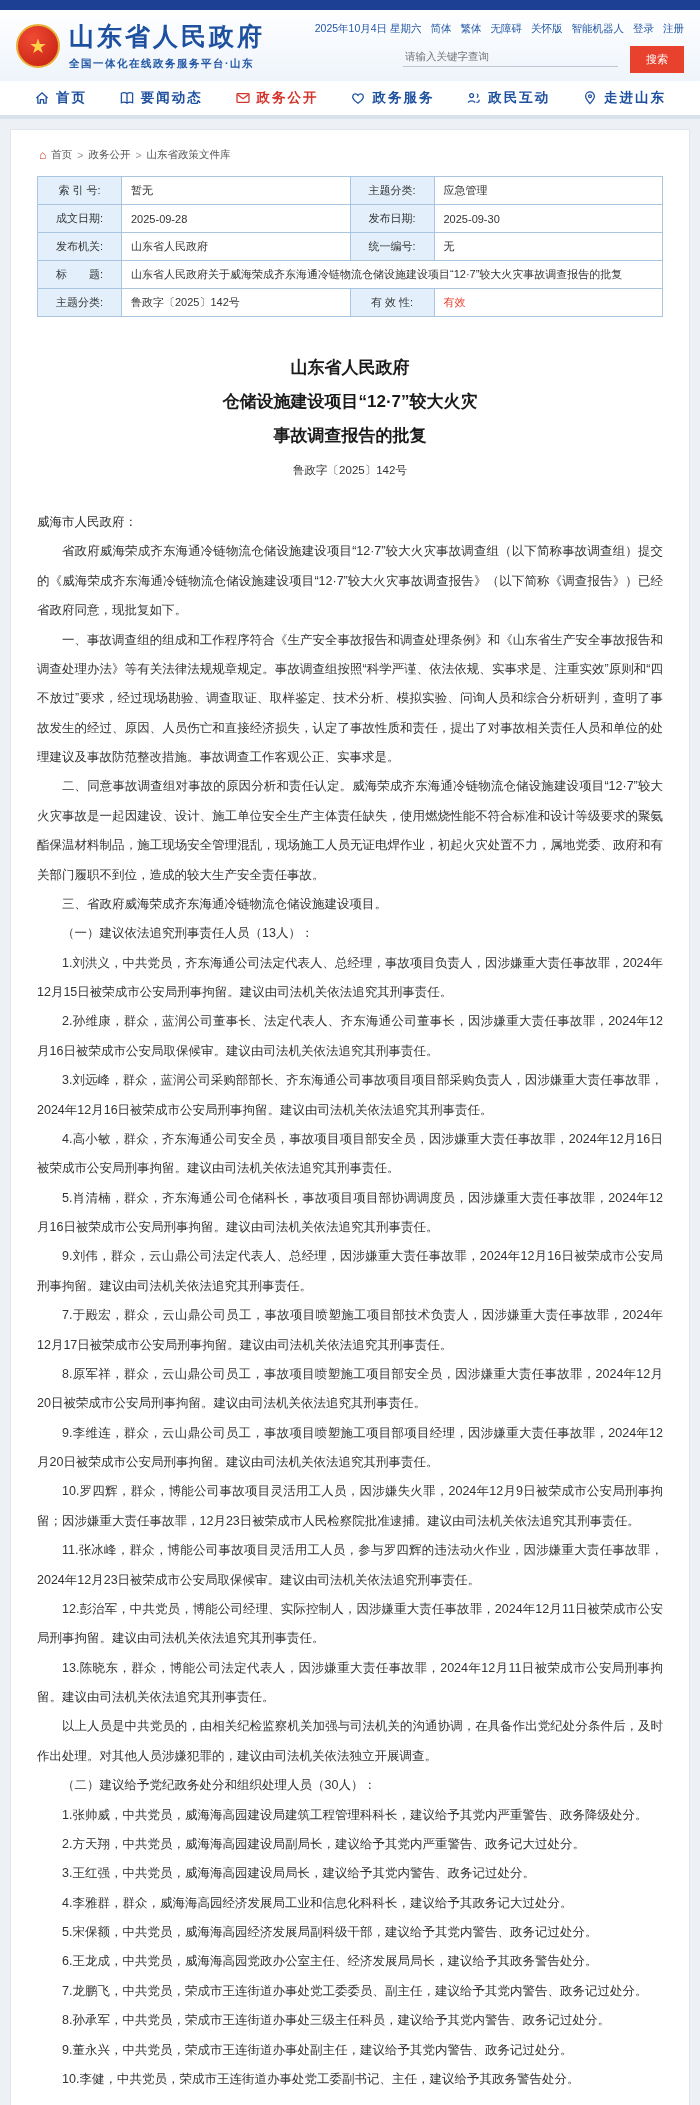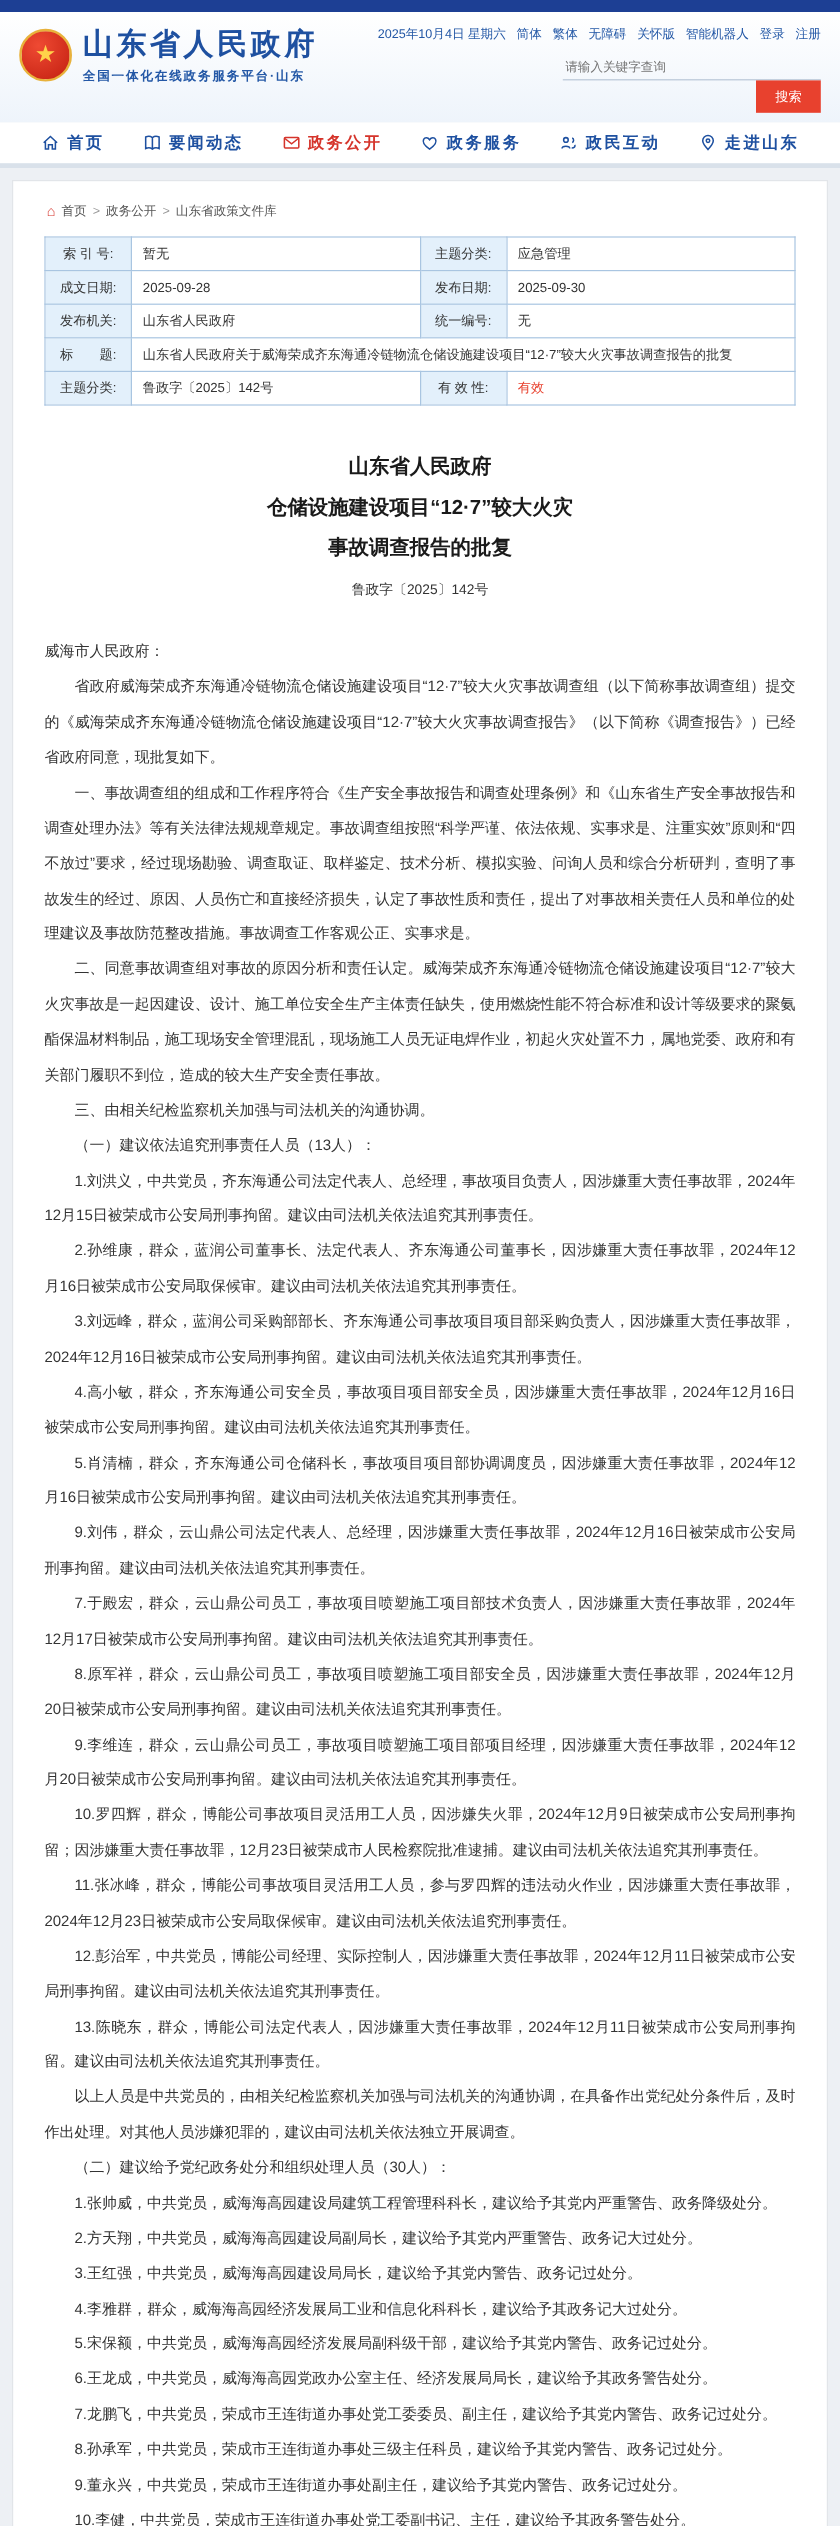--- a/index.html
+++ b/index.html
@@ -26,21 +26,21 @@
     display:flex; align-items:center; justify-content:center;
     color:#ffd24a; font-size:20px; line-height:1;
   }
   .brand-text { display:flex; flex-direction:column; }
   .site-name { font-size:25px; font-weight:bold; color:#1e50a0; letter-spacing:3px; }
   .site-sub { font-size:10.5px; color:#2458a6; letter-spacing:1.5px; margin-top:4px; font-weight:bold; }
   .header-right { display:flex; flex-direction:column; align-items:flex-end; gap:10px; margin-top:2px; }
   .top-links { font-size:10.5px; color:#2458a6; display:flex; gap:9px; white-space:nowrap; }
   .top-links .date { color:#2458a6; }
   .top-links span.link { cursor:pointer; }
-  .search-row { display:flex; align-items:flex-end;flex-direction:column; }
+  .search-row { display:flex; align-items:flex-start; }
   .search-input {
     width:215px; border:none; border-bottom:1px solid #b9c6d6; background:transparent;
     font-size:10.5px; padding:4px 2px; color:#555; outline:none;
     font-family:"Liberation Sans","DejaVu Sans",sans-serif;
   }
   .search-btn {
     background:#e8412e; color:#fff; font-size:11px; padding:6px 16px; border:none;
     margin-left:12px; cursor:pointer; font-family:inherit;
   }
 
@@ -63,21 +63,21 @@
 
   .breadcrumb { font-size:10.5px; color:#666; display:flex; align-items:center; gap:5px; margin:4px 0 14px 2px; }
   .breadcrumb .home-icon { color:#d5342b; font-size:12px; }
   .breadcrumb .bc-link { cursor:pointer; color:#555; }
   .breadcrumb .sep { color:#999; }
 
   
   .meta-table { width:100%; border-collapse:collapse; font-size:11px; color:#333; table-layout:fixed; }
   .meta-table td { border:1px solid #a9c5e1; padding:6px 9px; background:#fff; overflow:hidden; }
   .meta-table td.lbl {
-    background:#e3f0fb; text-align:center; white-space:nowrap; color:#333; width:72px;
+    background:#e3f0fb; text-align:center; white-space:nowrap; color:#333; width:84px;
   }
   .meta-table .valid { color:#e8412e; }
 
   
   .doc-title { text-align:center; margin-top:34px; font-weight:bold; font-size:17px; line-height:2.0; color:#1a1a1a; }
   .doc-number { text-align:center; font-size:11.5px; margin-top:10px; color:#333; }
   .doc-body { margin-top:30px; font-size:12.5px; color:#333; line-height:2.35; }
   .doc-para { margin:0; text-indent:2em; text-align:justify; }
   .doc-para.no-indent { text-indent:0;font-family:Liberation Serif, serif; }
 </style>
@@ -220,21 +220,21 @@
       <div>事故调查报告的批复</div>
     </div>
     <div class="doc-number">鲁政字〔2025〕142号</div>
 
     <div class="doc-body">
       <p class="doc-para no-indent">威海市人民政府：</p>
       <div>
           <p class="doc-para">省政府威海荣成齐东海通冷链物流仓储设施建设项目“12·7”较大火灾事故调查组（以下简称事故调查组）提交的《威海荣成齐东海通冷链物流仓储设施建设项目“12·7”较大火灾事故调查报告》（以下简称《调查报告》）已经省政府同意，现批复如下。</p>
           <p class="doc-para">一、事故调查组的组成和工作程序符合《生产安全事故报告和调查处理条例》和《山东省生产安全事故报告和调查处理办法》等有关法律法规规章规定。事故调查组按照“科学严谨、依法依规、实事求是、注重实效”原则和“四不放过”要求，经过现场勘验、调查取证、取样鉴定、技术分析、模拟实验、问询人员和综合分析研判，查明了事故发生的经过、原因、人员伤亡和直接经济损失，认定了事故性质和责任，提出了对事故相关责任人员和单位的处理建议及事故防范整改措施。事故调查工作客观公正、实事求是。</p>
           <p class="doc-para">二、同意事故调查组对事故的原因分析和责任认定。威海荣成齐东海通冷链物流仓储设施建设项目“12·7”较大火灾事故是一起因建设、设计、施工单位安全生产主体责任缺失，使用燃烧性能不符合标准和设计等级要求的聚氨酯保温材料制品，施工现场安全管理混乱，现场施工人员无证电焊作业，初起火灾处置不力，属地党委、政府和有关部门履职不到位，造成的较大生产安全责任事故。</p>
-          <p class="doc-para">三、由相关纪检监察机关加强与司法机关的沟通协调。</p>
+          <p class="doc-para">三、省政府威海荣成齐东海通冷链物流仓储设施建设项目。</p>
           <p class="doc-para">（一）建议依法追究刑事责任人员（13人）：</p>
           <p class="doc-para">1.刘洪义，中共党员，齐东海通公司法定代表人、总经理，事故项目负责人，因涉嫌重大责任事故罪，2024年12月15日被荣成市公安局刑事拘留。建议由司法机关依法追究其刑事责任。</p>
           <p class="doc-para">2.孙维康，群众，蓝润公司董事长、法定代表人、齐东海通公司董事长，因涉嫌重大责任事故罪，2024年12月16日被荣成市公安局取保候审。建议由司法机关依法追究其刑事责任。</p>
           <p class="doc-para">3.刘远峰，群众，蓝润公司采购部部长、齐东海通公司事故项目项目部采购负责人，因涉嫌重大责任事故罪，2024年12月16日被荣成市公安局刑事拘留。建议由司法机关依法追究其刑事责任。</p>
           <p class="doc-para">4.高小敏，群众，齐东海通公司安全员，事故项目项目部安全员，因涉嫌重大责任事故罪，2024年12月16日被荣成市公安局刑事拘留。建议由司法机关依法追究其刑事责任。</p>
           <p class="doc-para">5.肖清楠，群众，齐东海通公司仓储科长，事故项目项目部协调调度员，因涉嫌重大责任事故罪，2024年12月16日被荣成市公安局刑事拘留。建议由司法机关依法追究其刑事责任。</p>
           <p class="doc-para">9.刘伟，群众，云山鼎公司法定代表人、总经理，因涉嫌重大责任事故罪，2024年12月16日被荣成市公安局刑事拘留。建议由司法机关依法追究其刑事责任。</p>
           <p class="doc-para">7.于殿宏，群众，云山鼎公司员工，事故项目喷塑施工项目部技术负责人，因涉嫌重大责任事故罪，2024年12月17日被荣成市公安局刑事拘留。建议由司法机关依法追究其刑事责任。</p>
           <p class="doc-para">8.原军祥，群众，云山鼎公司员工，事故项目喷塑施工项目部安全员，因涉嫌重大责任事故罪，2024年12月20日被荣成市公安局刑事拘留。建议由司法机关依法追究其刑事责任。</p>
           <p class="doc-para">9.李维连，群众，云山鼎公司员工，事故项目喷塑施工项目部项目经理，因涉嫌重大责任事故罪，2024年12月20日被荣成市公安局刑事拘留。建议由司法机关依法追究其刑事责任。</p>

